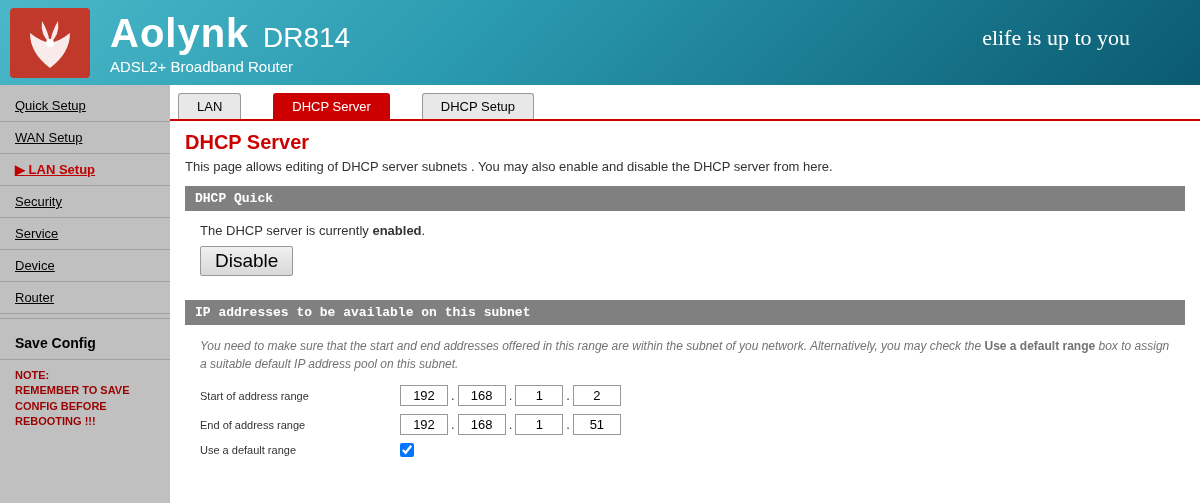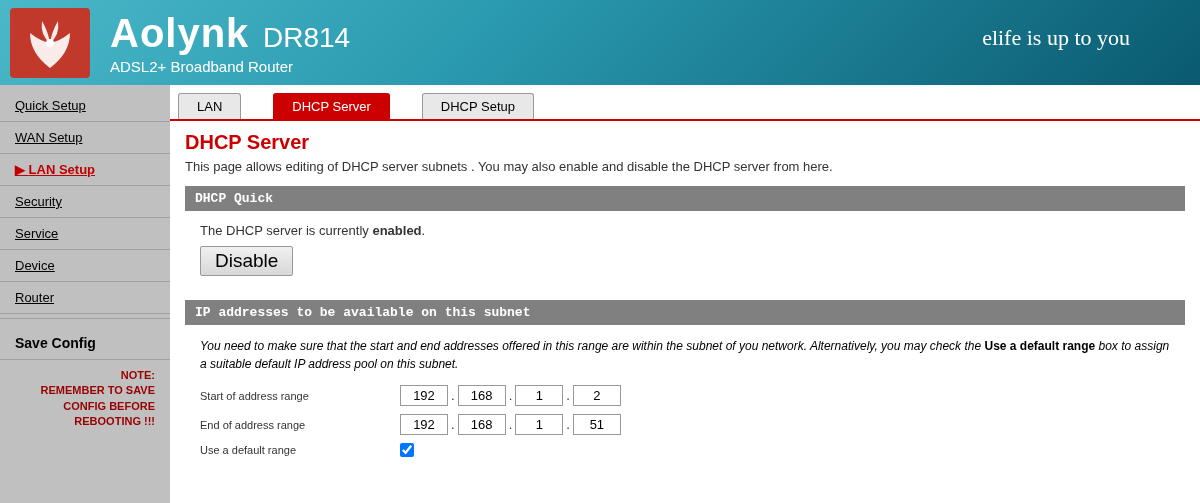--- a/index.html
+++ b/index.html
@@ -99,21 +99,20 @@
       color: #000;
       cursor: pointer;
       border-bottom: 1px solid #a0a0a0;
     }
     .sidebar-note {
       padding: 8px 15px;
       font-size: 11px;
       color: #900;
       font-weight: bold;
       line-height: 1.4;
-      text-align: right;
     }
     .note-label {
       font-weight: bold;
       color: #900;
     }
 
     
     .main {
       flex: 1;
       padding: 0;
@@ -197,21 +196,21 @@
       border-radius: 2px;
     }
 
     
     .subnet-section {
       margin-top: 12px;
     }
     .subnet-desc {
       font-size: 12px;
       font-style: italic;
-      color: #000000;
+      color: #737373;
       margin-bottom: 12px;
       line-height: 1.5;
     }
     .subnet-desc strong {
       font-weight: bold;
       font-style: normal;
     }
 
     
     .form-row {

